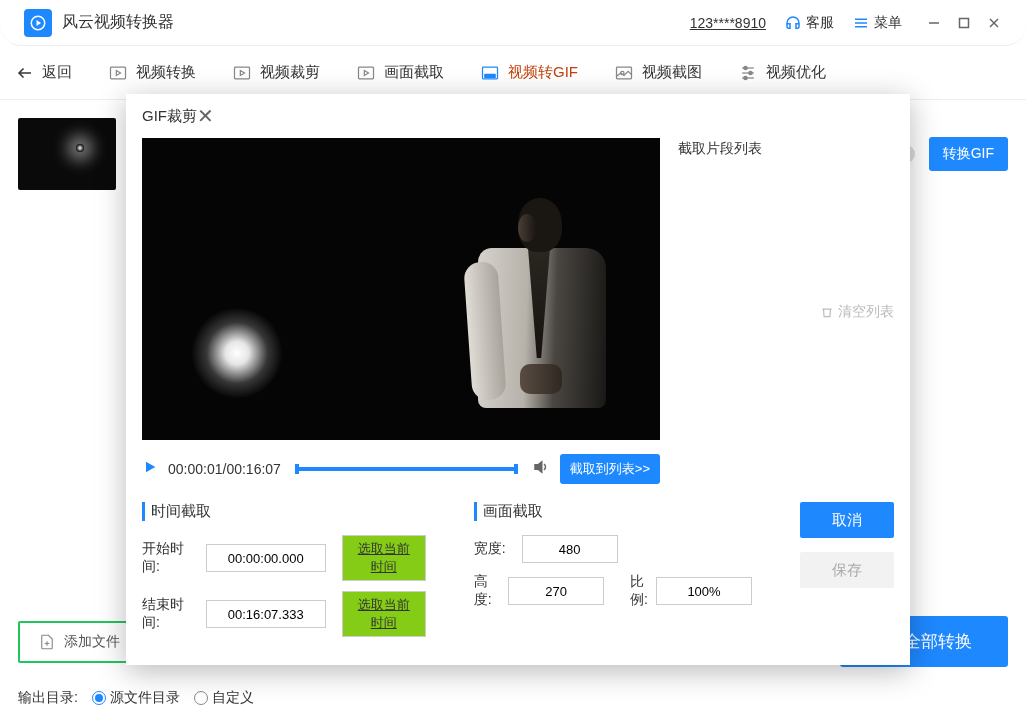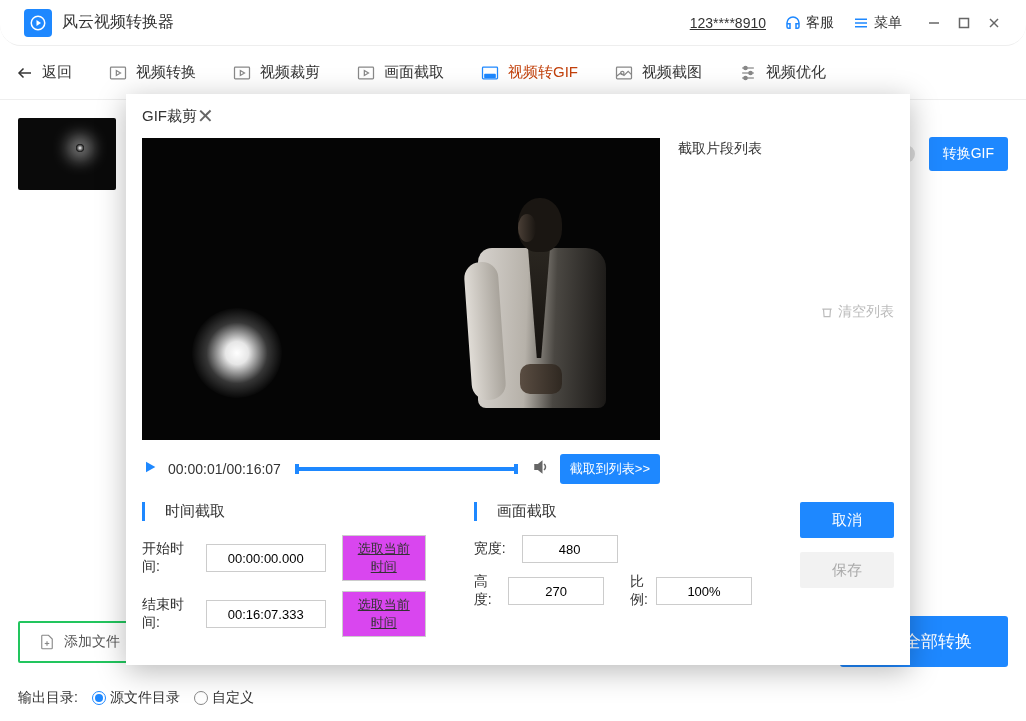--- a/index.html
+++ b/index.html
@@ -66,25 +66,25 @@
 .progress::after { content: ""; position: absolute; right: -2px; top: -3px; width: 4px; height: 10px; background: #1e88ff; }
 .vol-icon { color: #666; cursor: pointer; }
 .capture-btn { background: #1e88ff; color: #fff; border: none; padding: 6px 10px; font-size: 13px; border-radius: 3px; cursor: pointer; }
 
 .list-col { flex: 1; display: flex; justify-content: space-between; font-size: 14px; padding-top: 2px; }
 .list-title { color: #333; }
 .clear-list { color: #bbb; display: flex; align-items: center; gap: 4px; cursor: pointer; }
 
 .modal-footer { padding: 0 16px 18px; display: flex; gap: 48px; align-items: flex-start; }
 .section { }
-.section-title { font-size: 15px; color: #333; border-left: 3px solid #1e88ff; padding-left: 20px; margin-bottom: 14px; }
+.section-title { font-size: 15px; color: #333; border-left: 3px solid #1e88ff; padding-left: 6px; margin-bottom: 14px; }
 .field-row { display: flex; align-items: center; gap: 16px; margin-bottom: 10px; font-size: 14px; color: #333; }
 .field-row input { width: 96px; height: 28px; border: 1px solid #ccc; text-align: center; font-size: 13px; }
 .time-input { width: 120px !important; }
-.link-btn { color: #333; text-decoration: underline; border: 1px solid #ccc; padding: 4px 10px; font-size: 13px; background: #d946ef; cursor: pointer; }
+.link-btn { color: #333; text-decoration: underline; border: 1px solid #ccc; padding: 4px 10px; font-size: 13px; background: #84cc16; cursor: pointer; }
 .ratio-group { display: flex; align-items: center; gap: 8px; margin-left: 10px; }
 .action-col { margin-left: auto; display: flex; flex-direction: column; gap: 14px; }
 .btn-cancel { background: #1e88ff; color: #fff; border: none; width: 94px; height: 36px; font-size: 15px; border-radius: 2px; cursor: pointer; }
 .btn-save { background: #f2f2f2; color: #aaa; border: none; width: 94px; height: 36px; font-size: 15px; border-radius: 2px; cursor: pointer; }
 </style>
 </head>
 <body>
 
 <div class="titlebar">
   <div class="app-logo">

